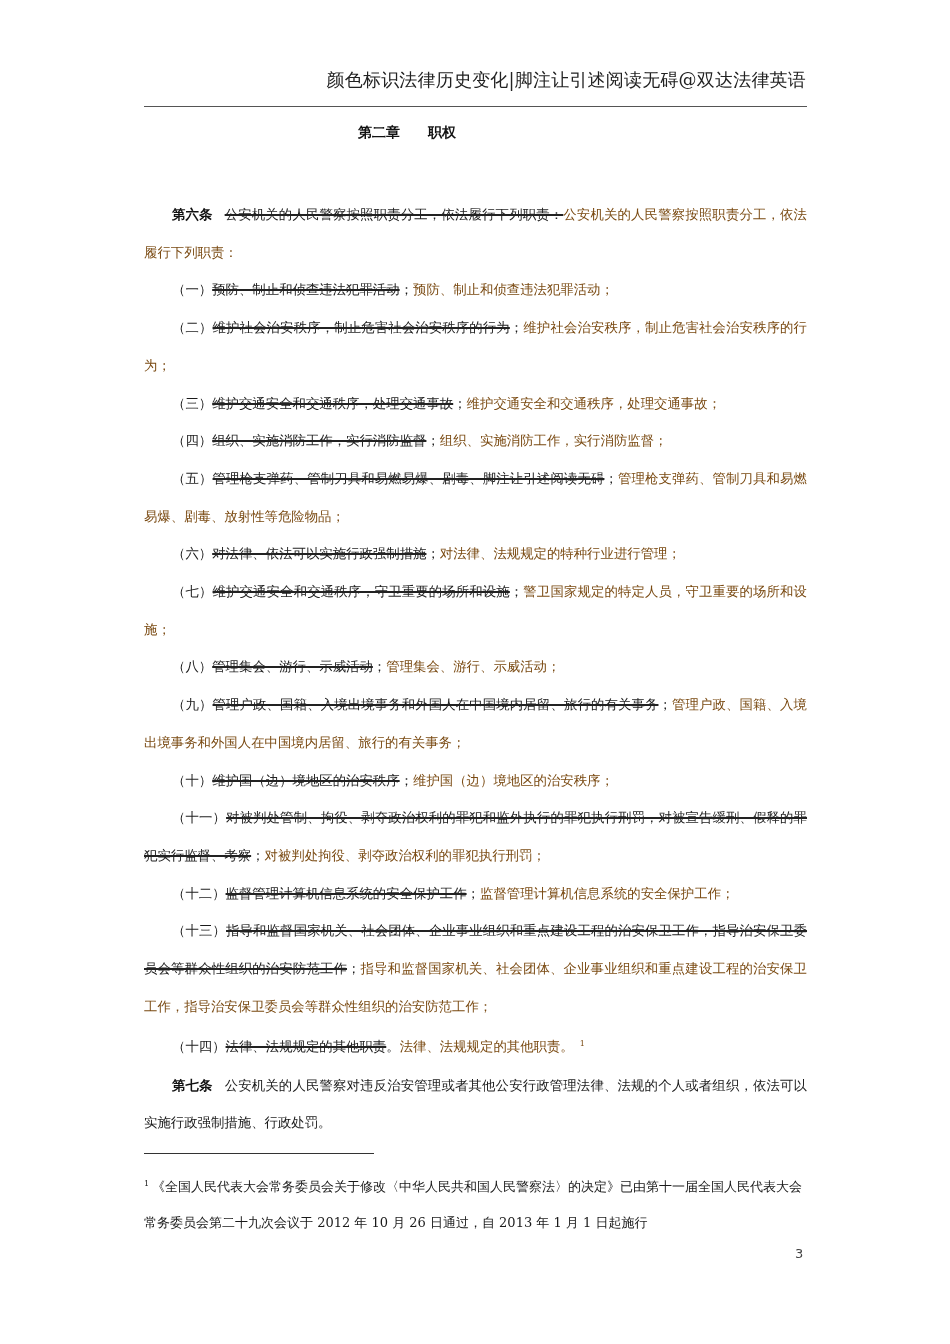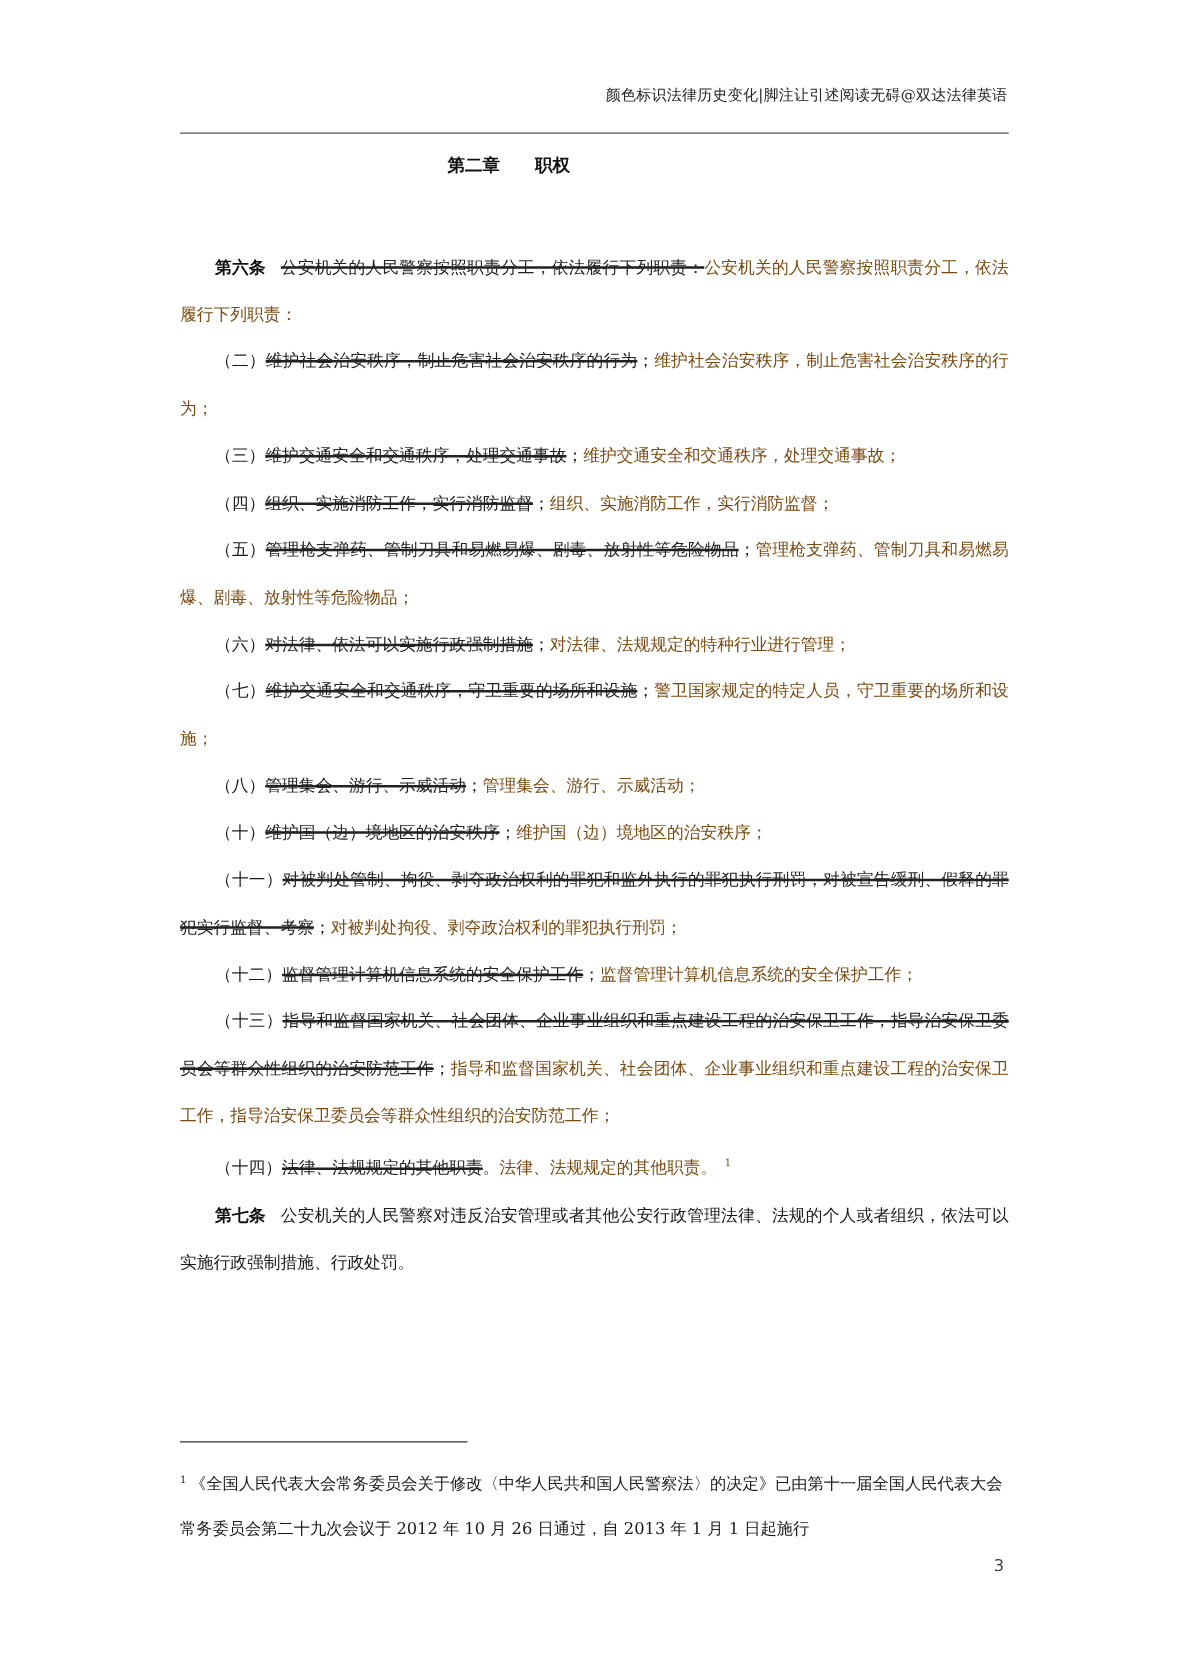--- a/index.html
+++ b/index.html
@@ -1,19 +1,19 @@
 <!DOCTYPE html>
 <html><head>
   <meta charset="utf-8">
   <style>
     html, body { margin: 0; padding: 0; background: #ffffff; }
     body { width: 950px; height: 1344px; position: relative; overflow: hidden;
       font-family: "DejaVu Serif", "Liberation Serif", serif; color: #1a1a1a; }
     .page { position: absolute; left: 0; top: 0; width: 950px; height: 1344px; }
-    .header-text { position: absolute; right: 144px; top: 68px; font-size: 12px; color: #222; letter-spacing: 0.2px; }
+    .header-text { position: absolute; right: 144px; top: 68px; font-size: 18px; color: #222; letter-spacing: 0.2px; }
     .header-rule { position: absolute; left: 144px; width: 663px; top: 106px; height: 0; border-top: 1px solid #555; }
     .chapter-title { position: absolute; left: 0; width: 814px; top: 124px; text-align: center; font-size: 14px; font-weight: bold; color: #111; }
     .chapter-title .gap { display: inline-block; width: 28px; }
     .body { position: absolute; left: 144px; width: 663px; top: 196px; font-size: 13.4px; line-height: 37.7px; text-align: justify; }
     .para { margin: 0; text-indent: 28px; }
     .art-label { font-weight: bold; color: #111; margin-right: 12px; }
     .del { text-decoration: line-through; text-decoration-thickness: 1.5px; color: #222; }
     .ins { color: #7a4a12; }
     .plain { color: #1a1a1a; }
     .fnref { font-size: 8px; vertical-align: super; color: #7a4a12; margin-left: 6px; }
@@ -33,35 +33,37 @@
   <div class="chapter-title">
     <span>第二章</span><span class="gap"></span><span>职权</span>
   </div>
 
   <div class="body">
 
     <p class="para">
       <span class="art-label">第六条</span><span class="del">公安机关的人民警察按照职责分工，依法履行下列职责：</span><span class="ins">公安机关的人民警察按照职责分工，依法履行下列职责：</span>
     </p>
 
+    <p class="para"><span class="plain">（一）</span><span class="del">预防、制止和侦查违法犯罪活动</span><span class="plain">；</span><span class="ins">预防、制止和侦查违法犯罪活动；</span></p>
 
     <p class="para"><span class="plain">（二）</span><span class="del">维护社会治安秩序，制止危害社会治安秩序的行为</span><span class="plain">；</span><span class="ins">维护社会治安秩序，制止危害社会治安秩序的行为；</span></p>
 
     <p class="para"><span class="plain">（三）</span><span class="del">维护交通安全和交通秩序，处理交通事故</span><span class="plain">；</span><span class="ins">维护交通安全和交通秩序，处理交通事故；</span></p>
 
     <p class="para"><span class="plain">（四）</span><span class="del">组织、实施消防工作，实行消防监督</span><span class="plain">；</span><span class="ins">组织、实施消防工作，实行消防监督；</span></p>
 
-    <p class="para"><span class="plain">（五）</span><span class="del">管理枪支弹药、管制刀具和易燃易爆、剧毒、放射性等危险物品</span><span class="plain">；</span><span class="ins">管理枪支弹药、管制刀具和易燃易爆、剧毒、放射性等危险物品；</span></p>
+    <p class="para"><span class="plain">（五）</span><span class="del">管理枪支弹药、管制刀具和易燃易爆、剧毒、脚注让引述阅读无碍</span><span class="plain">；</span><span class="ins">管理枪支弹药、管制刀具和易燃易爆、剧毒、放射性等危险物品；</span></p>
 
     <p class="para"><span class="plain">（六）</span><span class="del">对法律、依法可以实施行政强制措施</span><span class="plain">；</span><span class="ins">对法律、法规规定的特种行业进行管理；</span></p>
 
     <p class="para"><span class="plain">（七）</span><span class="del">维护交通安全和交通秩序，守卫重要的场所和设施</span><span class="plain">；</span><span class="ins">警卫国家规定的特定人员，守卫重要的场所和设施；</span></p>
 
     <p class="para"><span class="plain">（八）</span><span class="del">管理集会、游行、示威活动</span><span class="plain">；</span><span class="ins">管理集会、游行、示威活动；</span></p>
 
+    <p class="para"><span class="plain">（九）</span><span class="del">管理户政、国籍、入境出境事务和外国人在中国境内居留、旅行的有关事务</span><span class="plain">；</span><span class="ins">管理户政、国籍、入境出境事务和外国人在中国境内居留、旅行的有关事务；</span></p>
 
     <p class="para"><span class="plain">（十）</span><span class="del">维护国（边）境地区的治安秩序</span><span class="plain">；</span><span class="ins">维护国（边）境地区的治安秩序；</span></p>
 
     <p class="para"><span class="plain">（十一）</span><span class="del">对被判处管制、拘役、剥夺政治权利的罪犯和监外执行的罪犯执行刑罚，对被宣告缓刑、假释的罪犯实行监督、考察</span><span class="plain">；</span><span class="ins">对被判处拘役、剥夺政治权利的罪犯执行刑罚；</span></p>
 
     <p class="para"><span class="plain">（十二）</span><span class="del">监督管理计算机信息系统的安全保护工作</span><span class="plain">；</span><span class="ins">监督管理计算机信息系统的安全保护工作；</span></p>
 
     <p class="para"><span class="plain">（十三）</span><span class="del">指导和监督国家机关、社会团体、企业事业组织和重点建设工程的治安保卫工作，指导治安保卫委员会等群众性组织的治安防范工作</span><span class="plain">；</span><span class="ins">指导和监督国家机关、社会团体、企业事业组织和重点建设工程的治安保卫工作，指导治安保卫委员会等群众性组织的治安防范工作；</span></p>
 
     <p class="para"><span class="plain">（十四）</span><span class="del">法律、法规规定的其他职责</span><span class="plain">。</span><span class="ins">法律、法规规定的其他职责。</span><span class="fnref">1</span></p>

